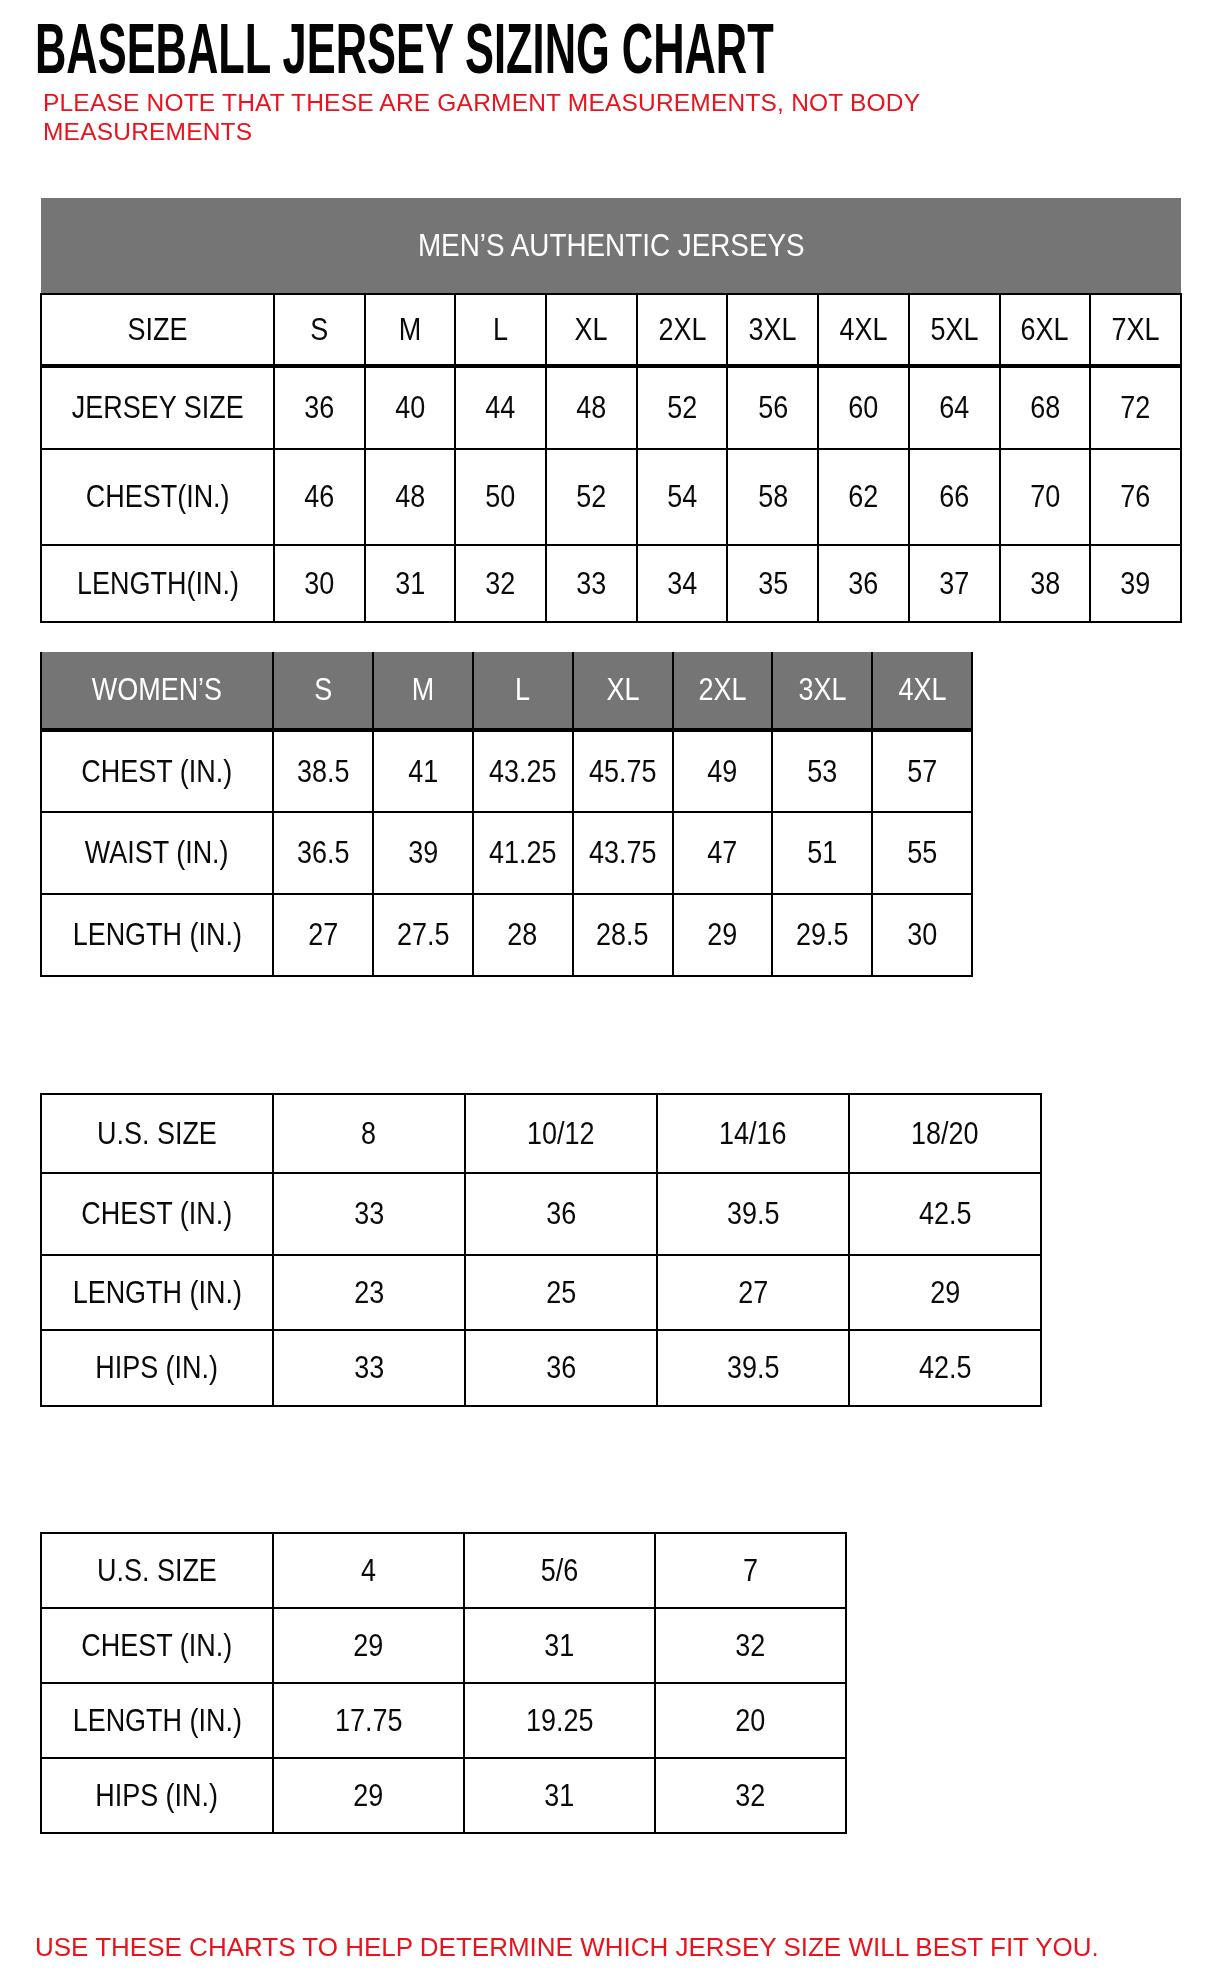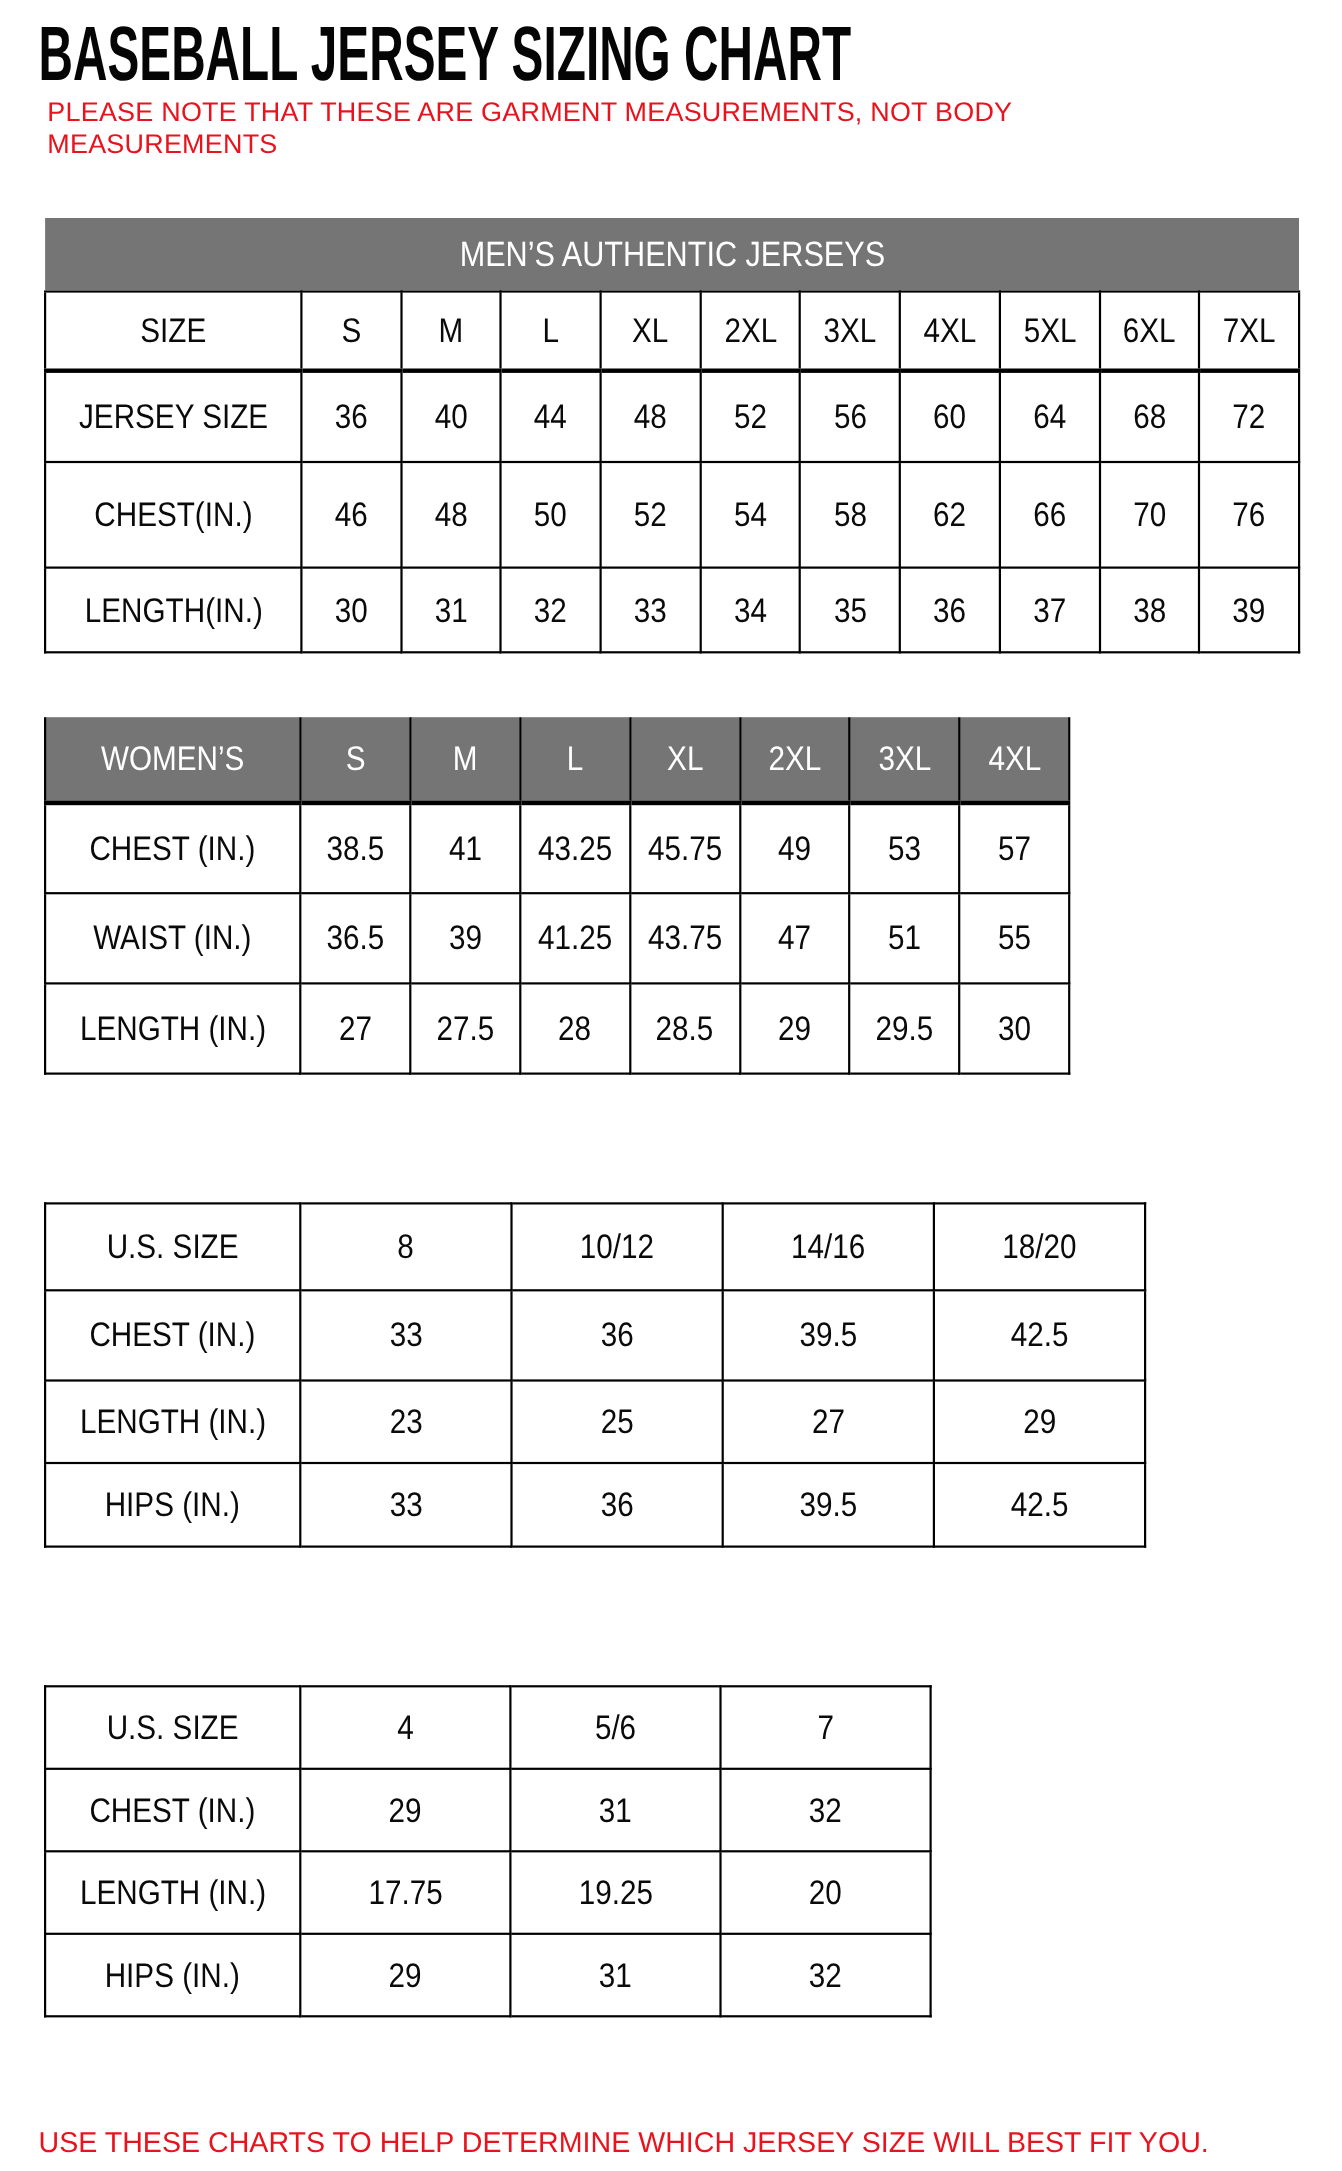--- a/index.html
+++ b/index.html
@@ -75,21 +75,21 @@
   <div>PLEASE NOTE THAT THESE ARE GARMENT MEASUREMENTS, NOT BODY</div>
   <div>MEASUREMENTS</div>
 </div>
 
 <table class="tbl" id="mens-table">
   <colgroup>
       <col style="width:233px">
       <col span="10" style="width:90.7px">
     </colgroup>
   <tbody>
-      <tr class="mens-banner" style="height:67px">
+      <tr class="mens-banner" style="height:96px">
     <td colspan="11"><span class="c" style="font-size:32px">MEN’S AUTHENTIC JERSEYS</span></td>
   </tr>
   <tr class="thick" style="height:72px">
     <td><span class="c">SIZE</span></td>
     <td><span class="c">S</span></td>
     <td><span class="c">M</span></td>
     <td><span class="c">L</span></td>
     <td><span class="c">XL</span></td>
     <td><span class="c">2XL</span></td>
     <td><span class="c">3XL</span></td>

